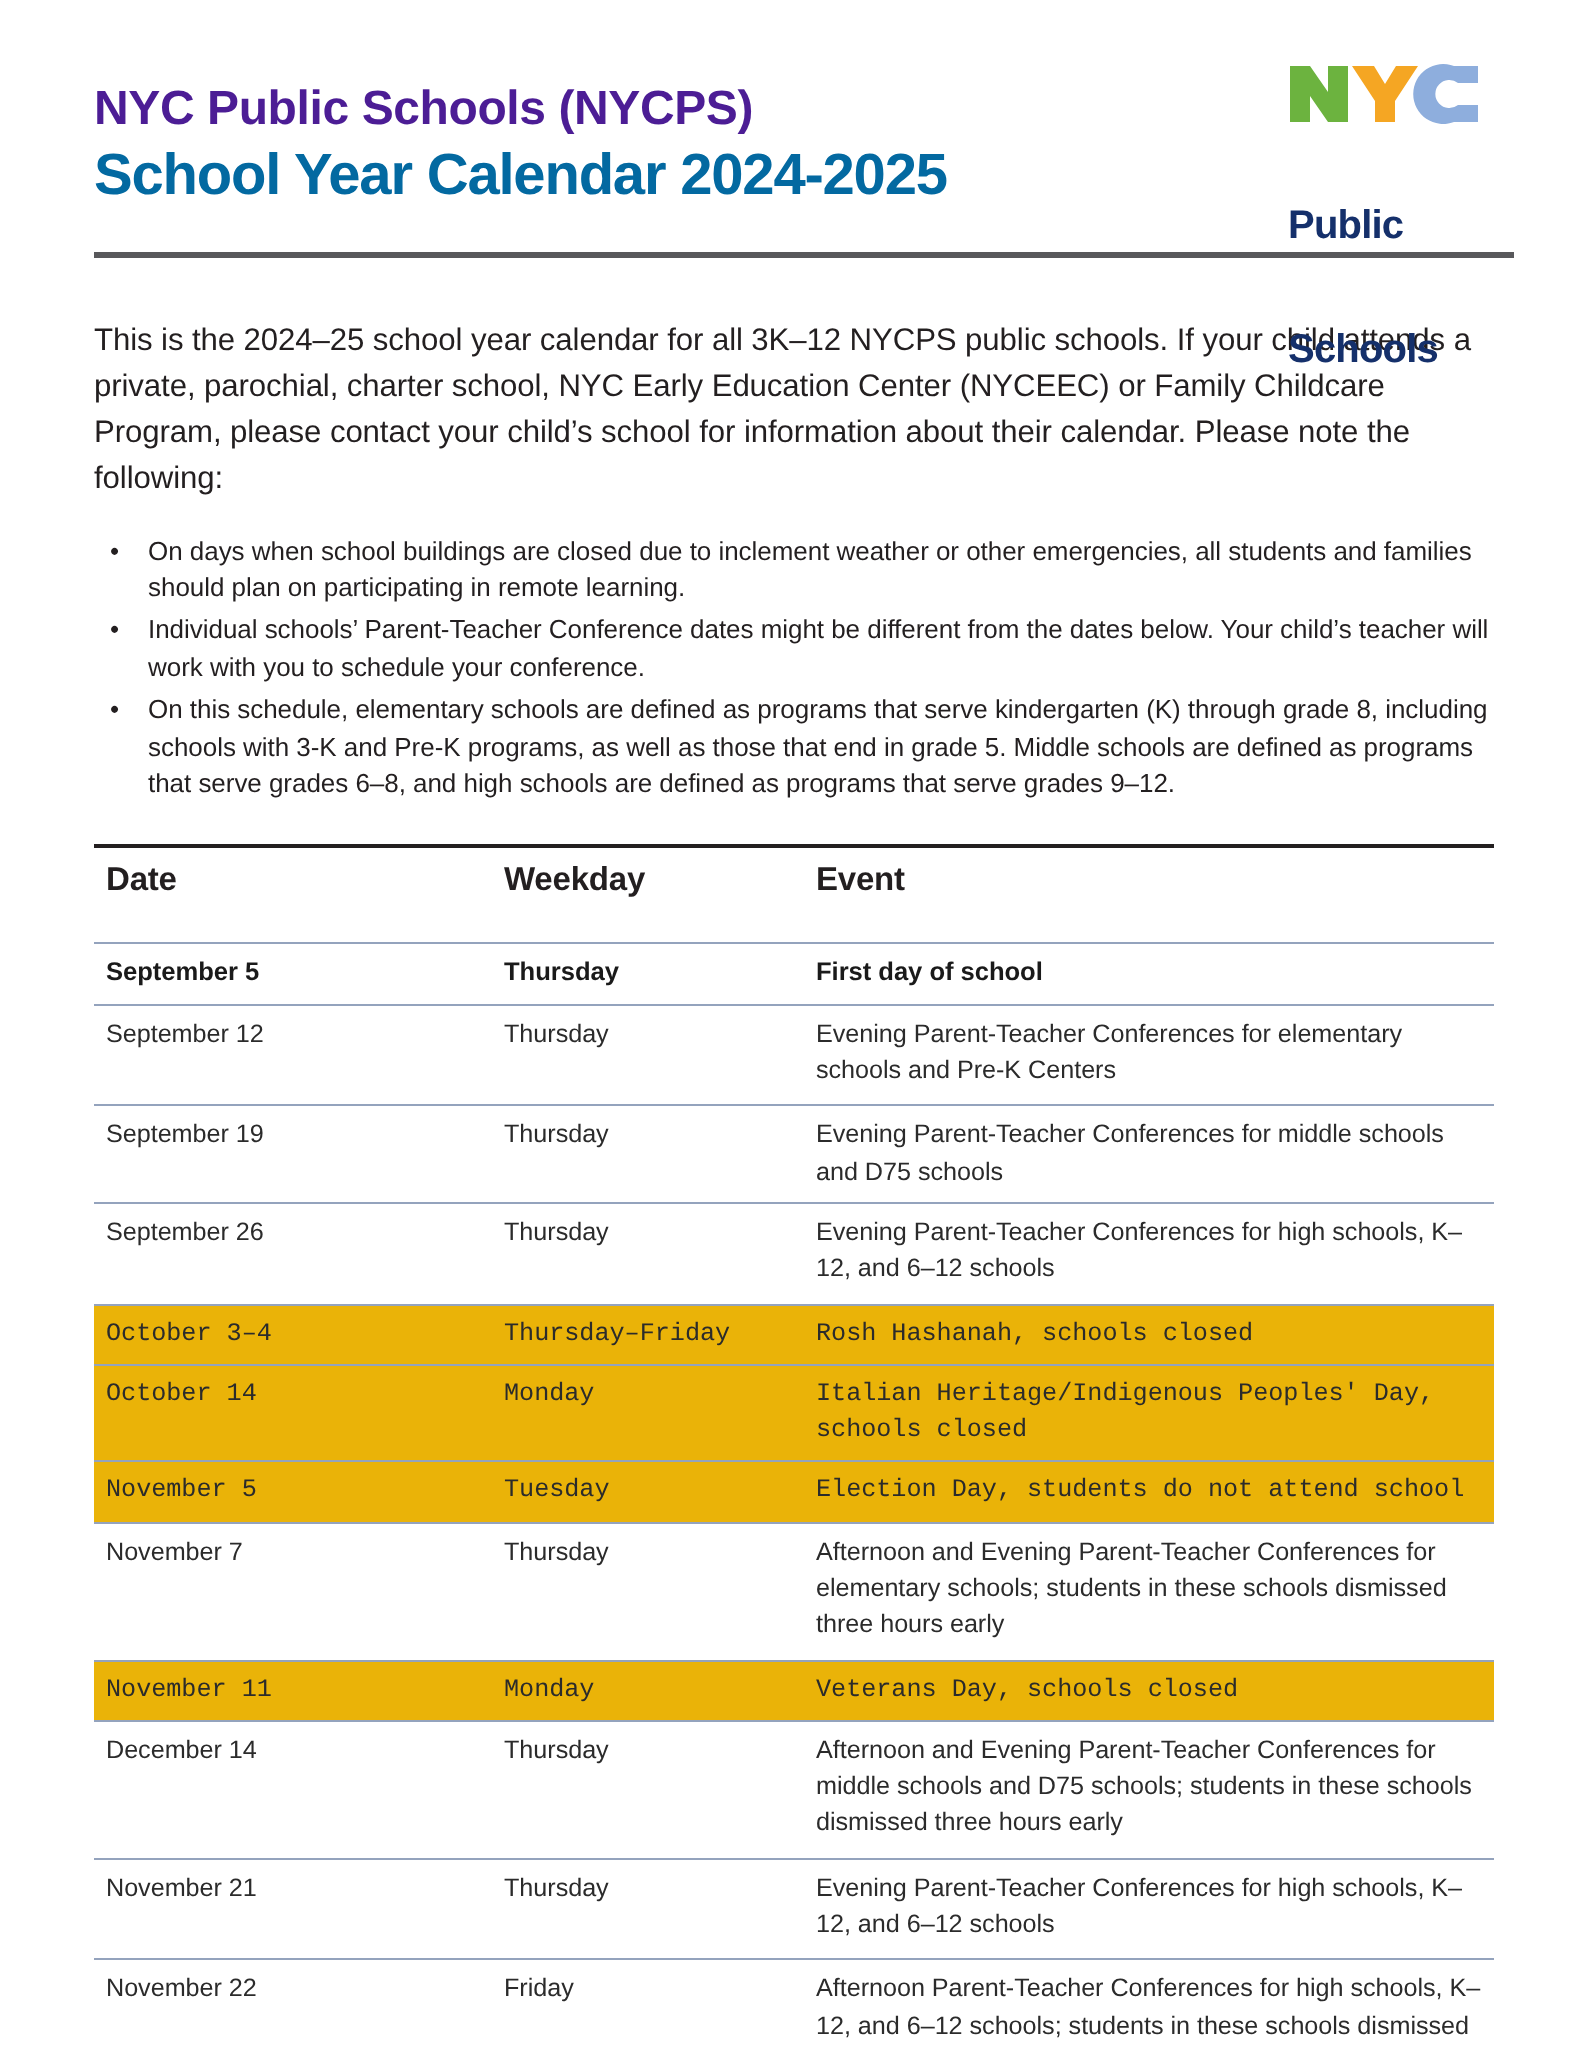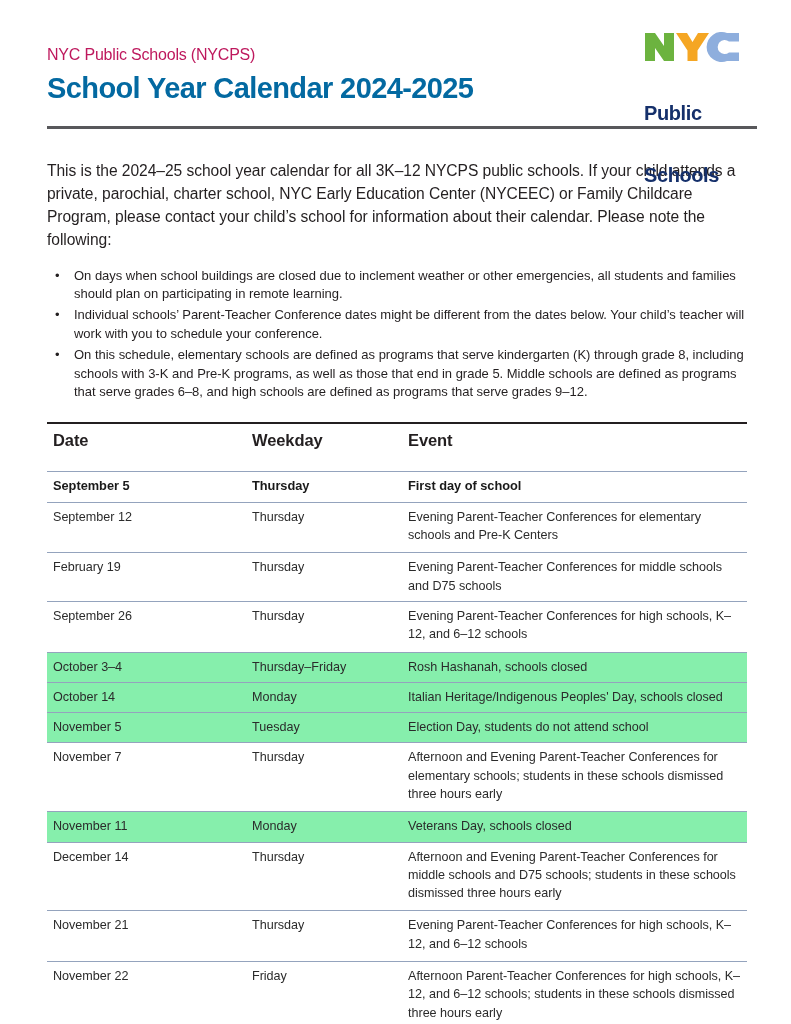--- a/index.html
+++ b/index.html
@@ -30,24 +30,24 @@
     padding-top: 38px;
     height: 82px;
     box-sizing: content-box;
   }
   .header-text {
     position: absolute;
     top: 42px;
     left: 0;
   }
   .kicker {
-    font-size: 16px;
+    font-size: 24px;
     line-height: 25px;
-    color: #be185d;
-    font-weight: 400;
+    color: #4c1d95;
+    font-weight: 700;
     letter-spacing: -0.2px;
     white-space: nowrap;
   }
   .doc-title {
     font-size: 29px;
     line-height: 36px;
     color: #0369a1;
     font-weight: 700;
     letter-spacing: -0.6px;
     margin-top: 3px;
@@ -150,21 +150,22 @@
     vertical-align: top;
     letter-spacing: -0.02px;
     margin-top: 16px;
   }
   table.cal tbody tr.first-day td {
     font-weight: 700;
     font-size: 12.8px;
     color: #1a1a1a;
   }
   table.cal tbody tr.shaded td {
-    background: #86efac;
+    background: #eab308;
+    font-family: Liberation Mono, monospace;
   }
   table.cal tbody tr.tall td {
     padding-bottom: 8px;
   }
 </style>
 </head>
 <body>
 
 <div class="page">
 
@@ -218,21 +219,21 @@
             <td>September 5</td>
             <td>Thursday</td>
             <td>First day of school</td>
           </tr>
           <tr class="tall">
             <td>September 12</td>
             <td>Thursday</td>
             <td>Evening Parent-Teacher Conferences for elementary schools and Pre-K Centers</td>
           </tr>
           <tr>
-            <td>February 19</td>
+            <td>September 19</td>
             <td>Thursday</td>
             <td>Evening Parent-Teacher Conferences for middle schools and D75 schools</td>
           </tr>
           <tr class="tall">
             <td>September 26</td>
             <td>Thursday</td>
             <td>Evening Parent-Teacher Conferences for high schools, K–12, and 6–12 schools</td>
           </tr>
           <tr class="shaded">
             <td>October 3–4</td>

